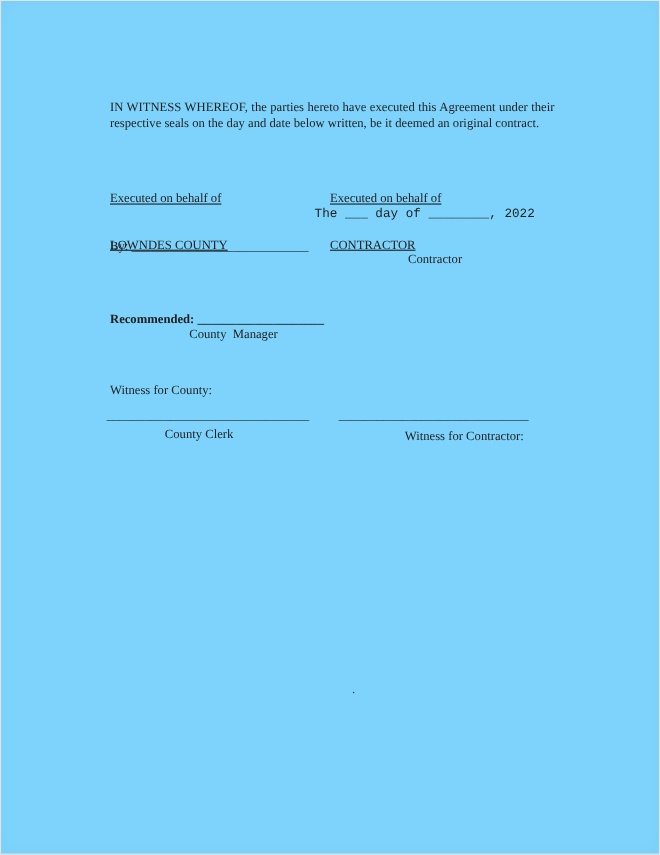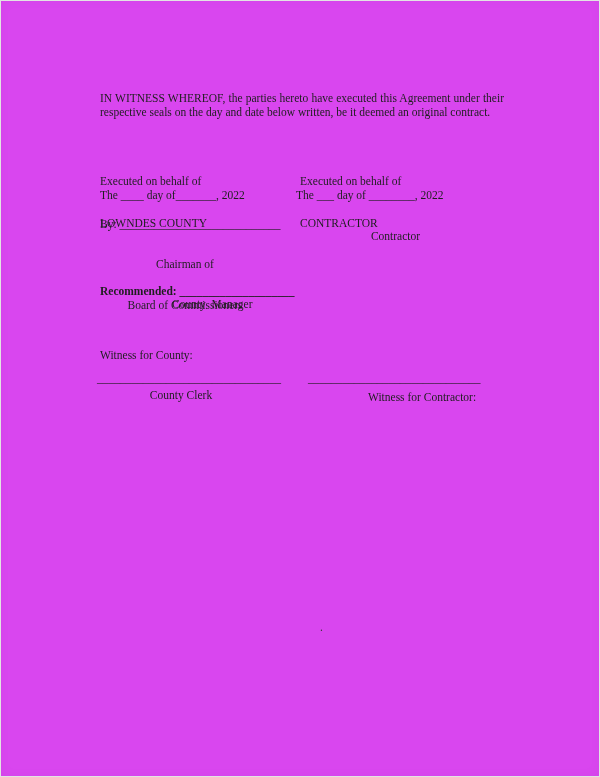--- a/index.html
+++ b/index.html
@@ -6,40 +6,40 @@
     html, body { background: #ffffff; }
     body {
       font-family: "Liberation Serif", "DejaVu Serif", serif;
       -webkit-font-smoothing: antialiased;
     }
     .page {
       position: relative;
       width: 600px;
       height: 777px;
       margin: 0 auto;
-      background: #d946ef;
+      background: #7dd3fc;
       color: #1e1e1e;
       font-size: 11.5px;
       line-height: 14px;
       box-shadow: inset 0 0 0 1px #e3e3e3, inset 0 0 14px rgba(0,0,0,0.03);
       overflow: hidden;
     }
     .abs { position: absolute; white-space: pre; }
     .intro {
       position: absolute;
       top: 92px; left: 100px; width: 404px;
       text-align: justify;
       line-height: 13.5px;
       white-space: normal;
     }
     .exec-county      { top: 146px; left: 100px; }
     .exec-contractor  { top: 146px; left: 300px; }
-    .exec-county div, .exec-contractor div { line-height: 14px; }
+    .exec-county div, .exec-contractor div { line-height: 14px; text-decoration: underline; }
     .date-county      { top: 188px; left: 100px; }
-    .date-contractor  { top: 188px; left: 296px; }
+    .date-contractor  { top: 188px; left: 286px; font-family: Liberation Mono, monospace; }
     .by-county        { top: 217px; left: 100px; }
     .by-contractor    { top: 215px; left: 310px; }
     .title-county     { top: 231px; left: 100px; width: 170px; text-align: center; line-height: 13.5px; }
     .title-contractor { top: 229px; left: 318px; width: 155px; text-align: center; }
     .recommended      { top: 284px; left: 100px; font-weight: bold; }
     .recommended-title{ top: 297px; left: 172px; }
     .date-line        { top: 320px; left: 100px; }
     .witness-county-label     { top: 348px; left: 100px; }
     .witness-contractor-label { top: 348px; left: 368px; margin-top: 42px; }
     .witness-county-line      { top: 371px; left: 97px;  }
@@ -57,29 +57,24 @@
   <div class="abs exec-county">
     <div>Executed on behalf of</div>
     <div>LOWNDES COUNTY</div>
   </div>
 
   <div class="abs exec-contractor">
     <div>Executed on behalf of</div>
     <div>CONTRACTOR</div>
   </div>
 
-  <div class="abs date-county">The ____ day of_______, 2022</div>
   <div class="abs date-contractor">The ___ day of ________, 2022</div>
 
   <div class="abs by-county">By: ____________________________</div>
 
-  <div class="abs title-county">
-    <div>Chairman of</div>
-    <div>Board of Commissioners</div>
-  </div>
 
   <div class="abs title-contractor">Contractor</div>
 
   <div class="abs recommended">Recommended: ____________________</div>
   <div class="abs recommended-title">County  Manager</div>
 
 
   <div class="abs witness-county-label">Witness for County:</div>
   <div class="abs witness-contractor-label">Witness for Contractor:</div>
 

